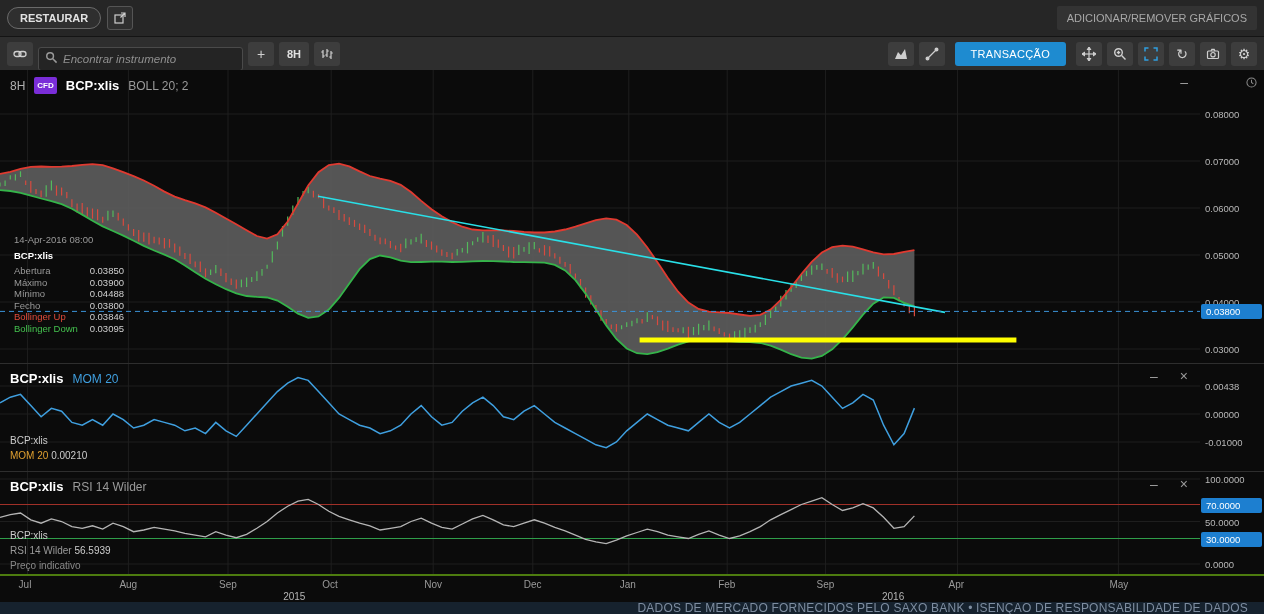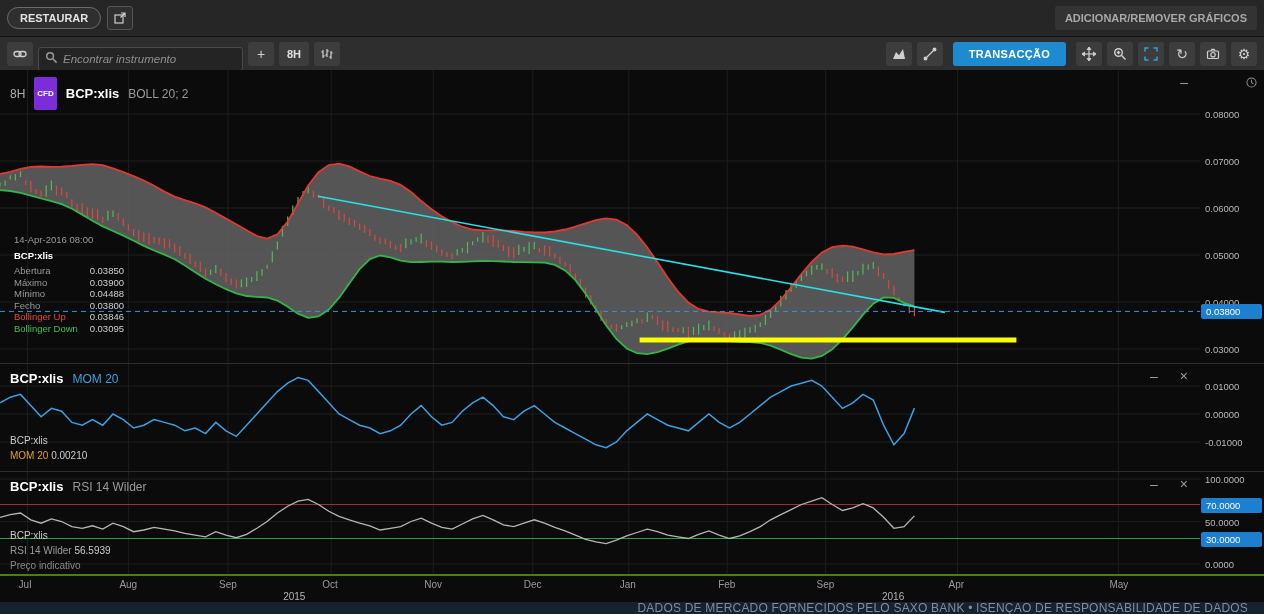--- a/index.html
+++ b/index.html
@@ -3,46 +3,46 @@
 <meta charset="utf-8">
 <style>
   * {box-sizing:border-box; margin:0; padding:0;}
   html,body {width:1264px; height:614px; overflow:hidden;}
   body {font-family:"Liberation Sans",sans-serif; background:#000; position:relative;}
 
   .topbar {height:37px; background:#262626; display:flex; align-items:center; padding:0 7px; gap:6px; border-bottom:1px solid #141414;}
   .btn-restore {background:#2f2f2f; border:1px solid #6a6a6a; color:#e2e2e2; font-size:11px; font-weight:bold; padding:4px 12px; border-radius:11px; cursor:pointer; font-family:inherit;}
   .topbar .iconbtn {background:#2f2f2f; border:1px solid #555;}
   .spacer {flex:1;}
-  .btn-addremove {background:#333; border:none; color:#a8a8a8; font-size:11px; font-weight:bold; padding:6px 10px; border-radius:2px; cursor:pointer; font-family:inherit;}
+  .btn-addremove {background:#333; border:none; color:#a8a8a8; font-size:11px; font-weight:normal; padding:6px 10px; border-radius:2px; cursor:pointer; font-family:inherit;}
 
   .toolbar {height:33px; background:#2e2e2e; display:flex; align-items:center; padding:0 7px; gap:5px;}
   .iconbtn {width:26px; height:24px; background:#3d3d3d; border:none; border-radius:3px; display:flex; align-items:center; justify-content:center; color:#cfcfcf; cursor:pointer; font-family:inherit;}
   .iconbtn svg {display:block;}
   .glyph {font-size:14px; line-height:1;}
   .searchbox {width:205px; height:24px; background:#242424; border:1px solid #4a4a4a; border-radius:3px; display:flex; align-items:center; padding:0 6px; gap:5px;margin-top:11px;}
   .searchbox input {flex:1; background:transparent; border:none; outline:none; color:#bbb; font-style:italic; font-size:11.5px; font-family:inherit; min-width:0;}
   .searchbox input::placeholder {color:#8f8f8f; font-style:italic;}
   .btn-8h {min-width:30px; height:24px; background:#3d3d3d; border:none; border-radius:3px; color:#e0e0e0; font-size:11px; font-weight:bold; cursor:pointer; font-family:inherit;}
-  .btn-trans {height:24px; background:#1e8bd0; border:none; border-radius:3px; color:#fff; font-size:11px; font-weight:bold; padding:0 16px; margin:0 5px; letter-spacing:0.3px; cursor:pointer; font-family:inherit;}
+  .btn-trans {height:24px; background:#1e8bd0; border:none; border-radius:3px; color:#fff; font-size:11px; font-weight:normal; padding:0 16px; margin:0 5px; letter-spacing:0.3px; cursor:pointer; font-family:inherit;}
   .right-group {margin-left:auto; display:flex; gap:5px; align-items:center;}
 
   .pane {position:relative; display:flex; background:#0b0b0b;}
   .pane .plot {position:relative; width:1200px; height:100%; overflow:hidden;}
   .pane svg.chart {position:absolute; left:0; top:0;}
   .pane .axis {position:relative; width:64px; height:100%; font-size:9.5px; color:#b8b8b8;}
   .tick {position:absolute; left:5px; white-space:nowrap;}
   .axis-badge {position:absolute; left:1px; width:61px; background:#1d7fd0; color:#fff; font-size:9.5px; padding:2px 0 2px 5px; border-radius:2px; z-index:2;}
   #main-pane {height:293px;}
   #mom-pane {height:108px; border-top:1px solid #2e2e2e;}
   #rsi-pane {height:103px; border-top:1px solid #2e2e2e;}
 
   .chart-header {position:absolute; top:7px; left:10px; display:flex; align-items:center; gap:9px; font-size:12px; color:#b0b0b0; z-index:3;}
   .chart-header .sym {color:#fff; font-weight:bold; font-size:13px;}
-  .cfd-badge {background:#7a2dd8; color:#fff; font-size:8px; font-weight:bold; padding:12px 3px; border-radius:2px;}
+  .cfd-badge {background:#7a2dd8; color:#fff; font-size:8px; font-weight:bold; padding:4px 3px; border-radius:2px;}
   .ind {color:#9a9a9a;}
   .ind-blue {color:#3f9fdf;}
   .win-buttons {position:absolute; top:3px; right:8px; display:flex; gap:14px; z-index:3;}
   .winbtn {background:none; border:none; color:#9a9a9a; font-size:14px; line-height:1; padding:2px 4px; cursor:pointer; font-family:inherit;}
 
   #ohlc {position:absolute; left:14px; top:164px; font-size:9.5px; color:#9a9a9a; z-index:3; line-height:11.5px;}
   #ohlc .t-sym {color:#fff; font-weight:bold; margin:4px 0;}
   .t-row {display:flex; width:110px;}
   .t-row .val {margin-left:auto; color:#d0d0d0;}
 
@@ -477,21 +477,21 @@
           <span class="orange">MOM 20</span>
           <span>0.00210</span>
         </div>
       </div>
       <div class="win-buttons">
         <button class="winbtn">–</button>
         <button class="winbtn">×</button>
       </div>
     </div>
     <div class="axis" id="mom-axis">
-        <div class="tick" style="top: 17px;">0.01000</div>
+        <div class="tick" style="top: 17px;">0.00438</div>
         <div class="tick" style="top: 45px;">0.00000</div>
         <div class="tick" style="top: 73px;">-0.01000</div>
       </div>
   </div>
 
   <div class="pane" id="rsi-pane">
     <div class="plot">
       <svg class="chart" id="rsi-svg" width="1200" height="103">
           <line x1="27.599999999999998" y1="0" x2="27.599999999999998" y2="103" stroke="#1e1e1e"></line>
           <line x1="128.4" y1="0" x2="128.4" y2="103" stroke="#1e1e1e"></line>

